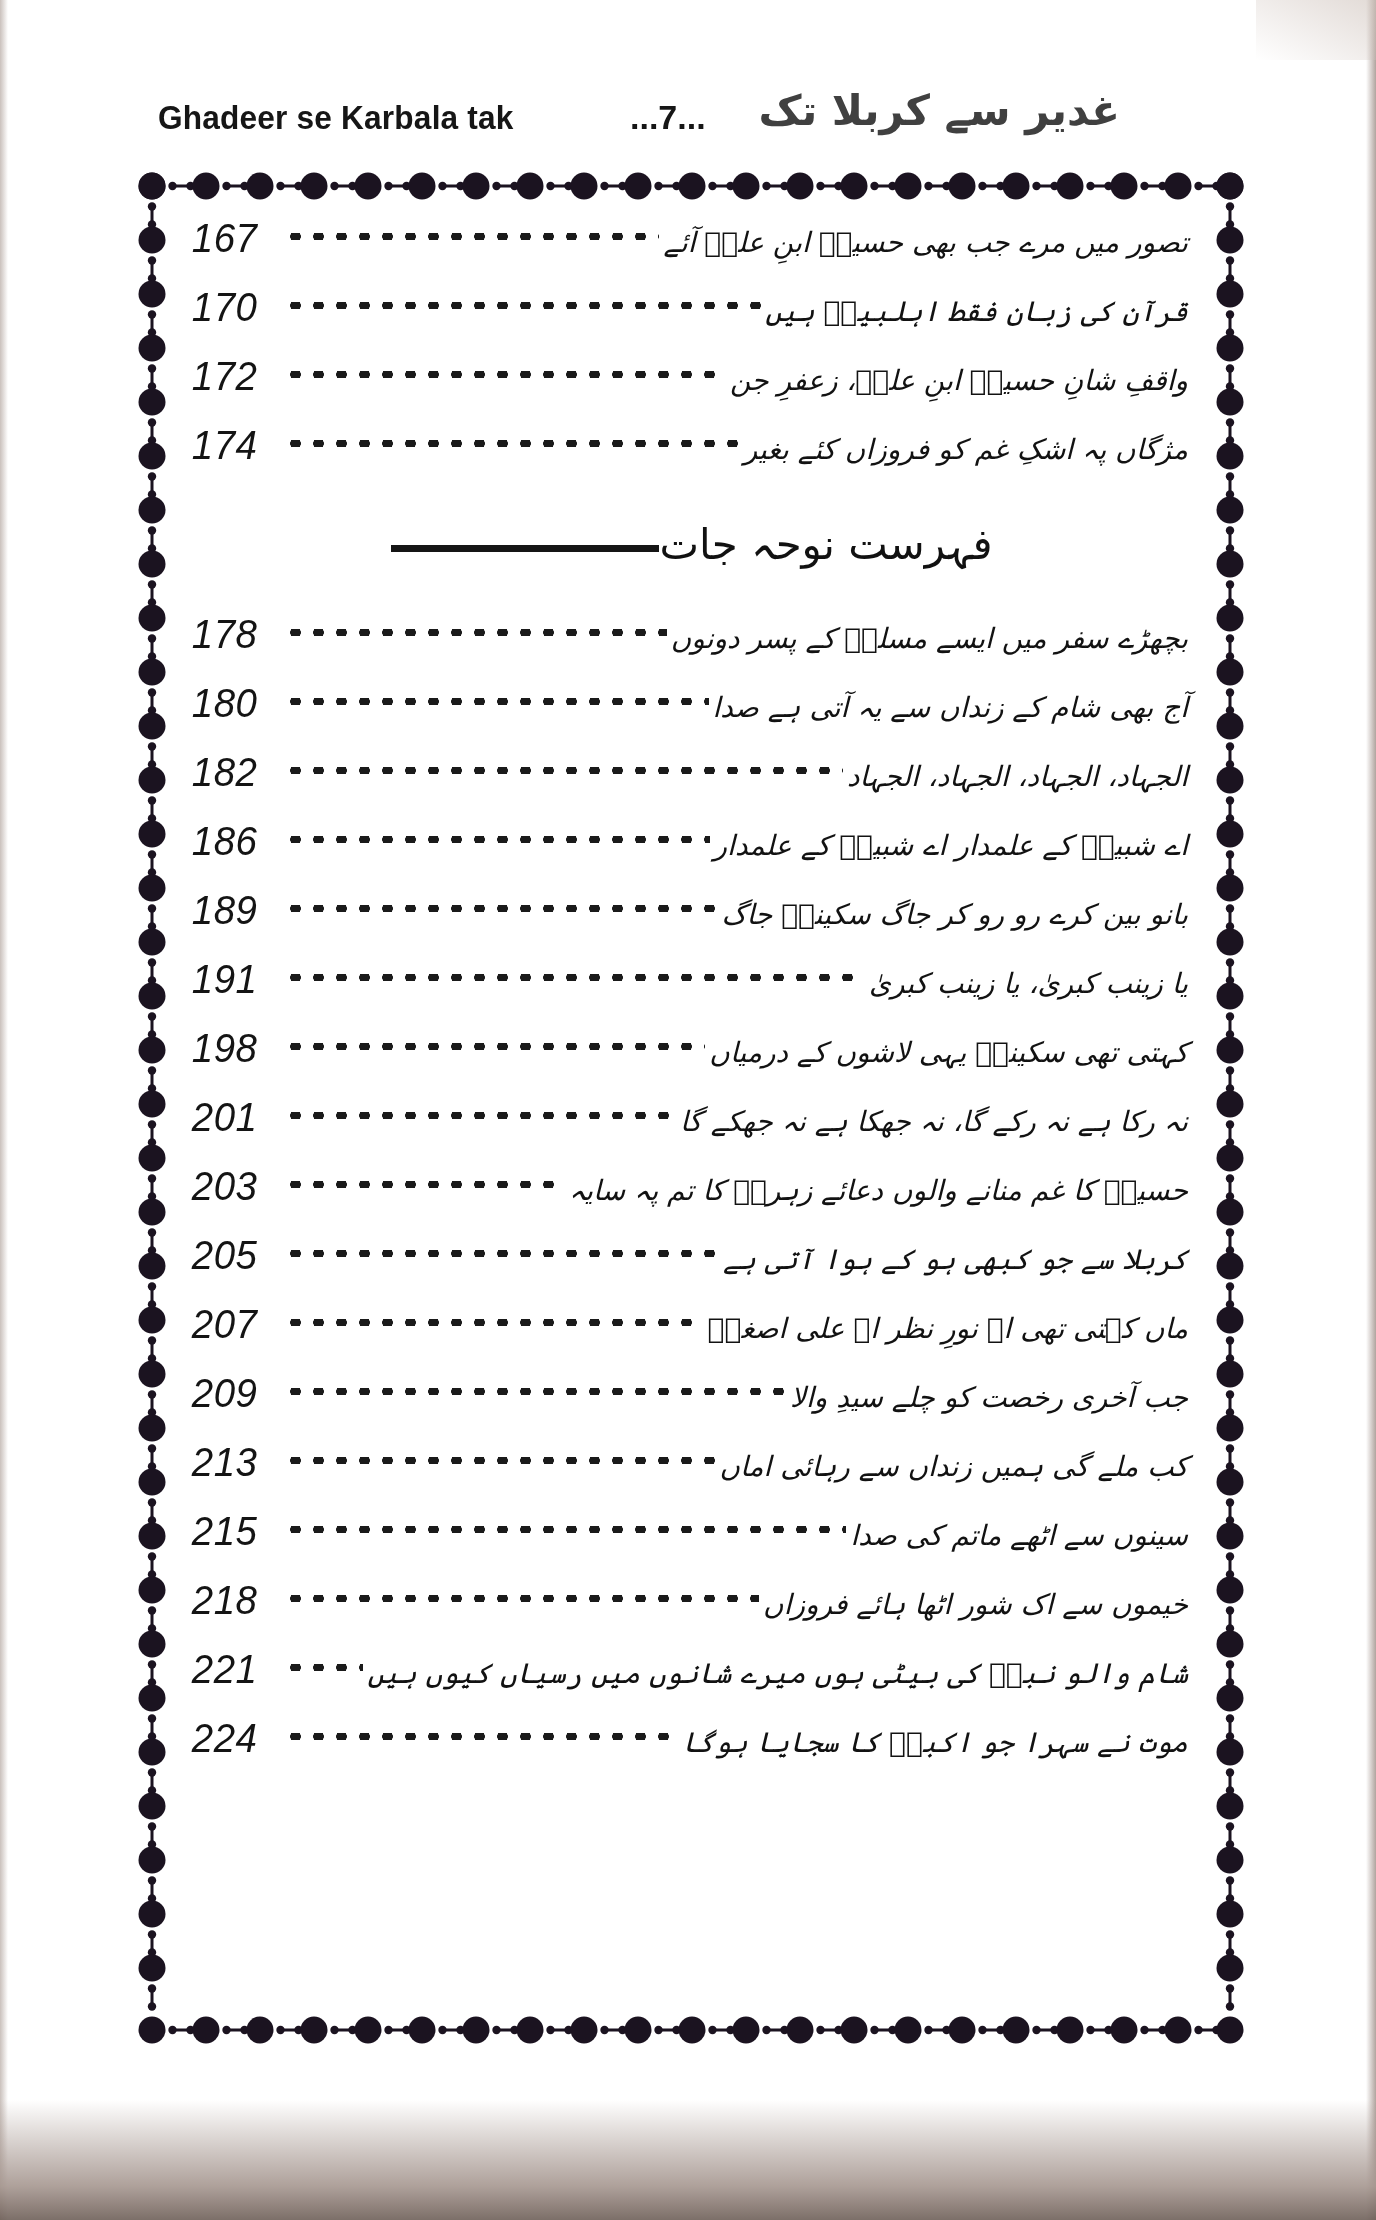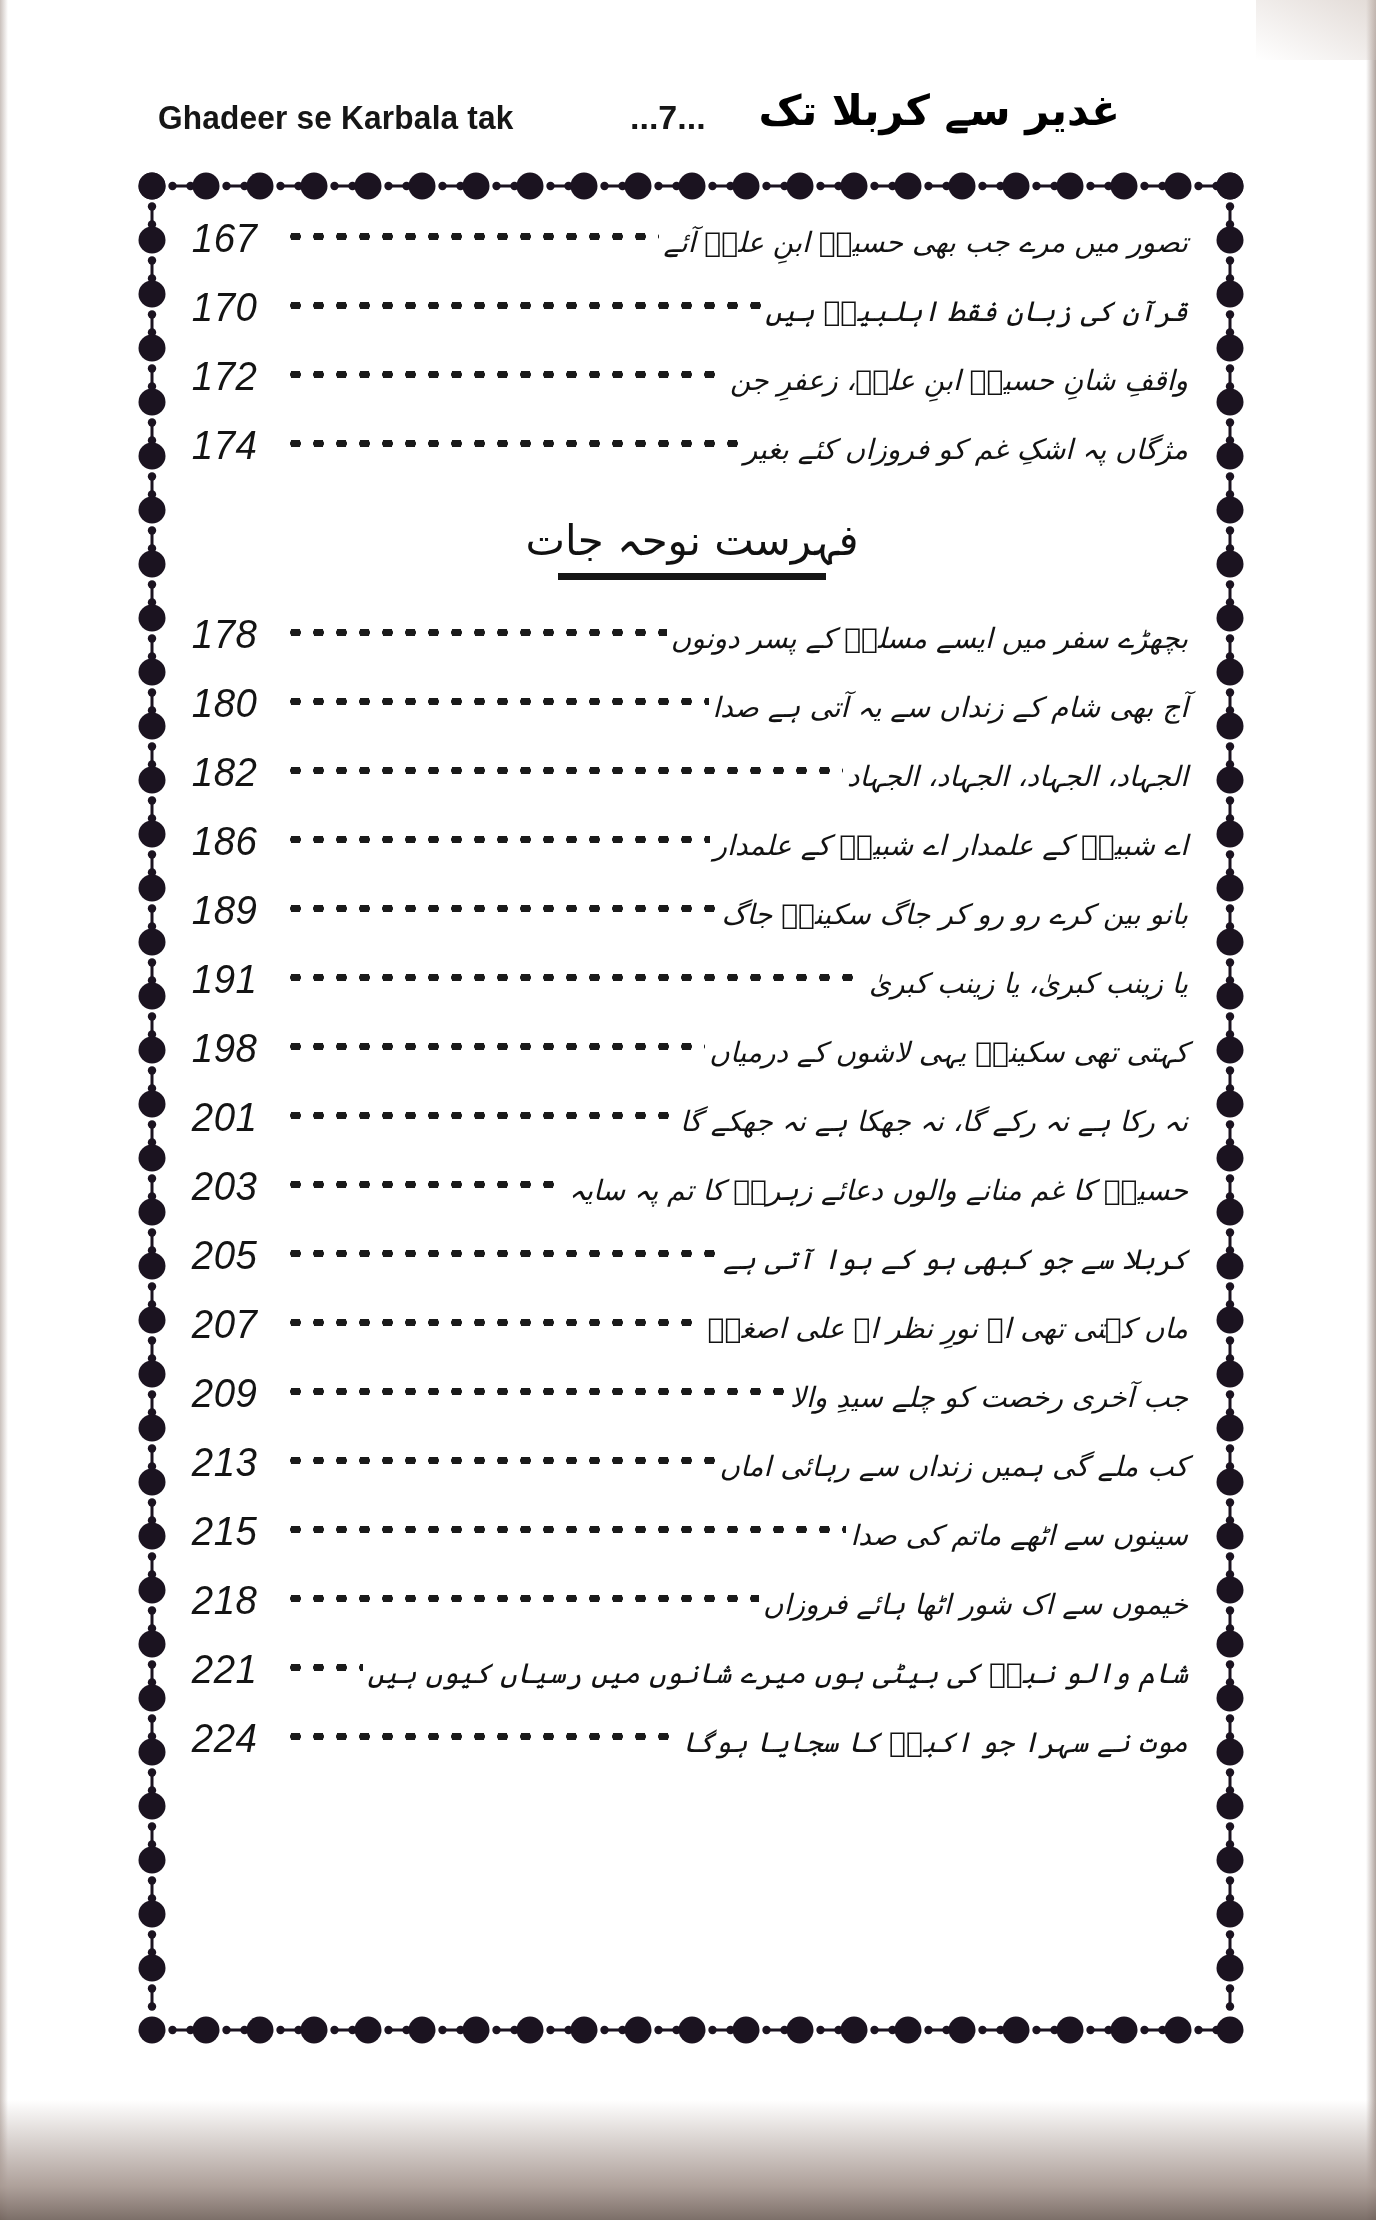--- a/index.html
+++ b/index.html
@@ -75,21 +75,21 @@
     white-space: nowrap;
   }
   #header-urdu {
     position: absolute;
     right: 156px;
     top: -12px;
     direction: rtl;
     font-family: "DejaVu Sans", sans-serif;
     font-weight: bold;
     font-size: 42px;
-    color: #000000;
+    color: #404040;
     white-space: nowrap;
     letter-spacing: -1px;
   }
 
   
   #ornament-frame {
     position: absolute;
     left: 138px;
     top: 172px;
     width: 1106px;
@@ -151,21 +151,21 @@
     color: #121212;
     white-space: nowrap;
     padding-right: 6px;
     letter-spacing: -0.5px;
   }
 
   
   .section-heading {
     height: 120px;
     display: flex;
-    flex-direction: column;
+    flex-direction: row;
     align-items: center;
     justify-content: center;
     direction: rtl;
   }
   .section-heading-text {
     font-family: "DejaVu Sans", sans-serif;
     font-size: 42px;
     color: #111111;
     white-space: nowrap;
     letter-spacing: -1px;

